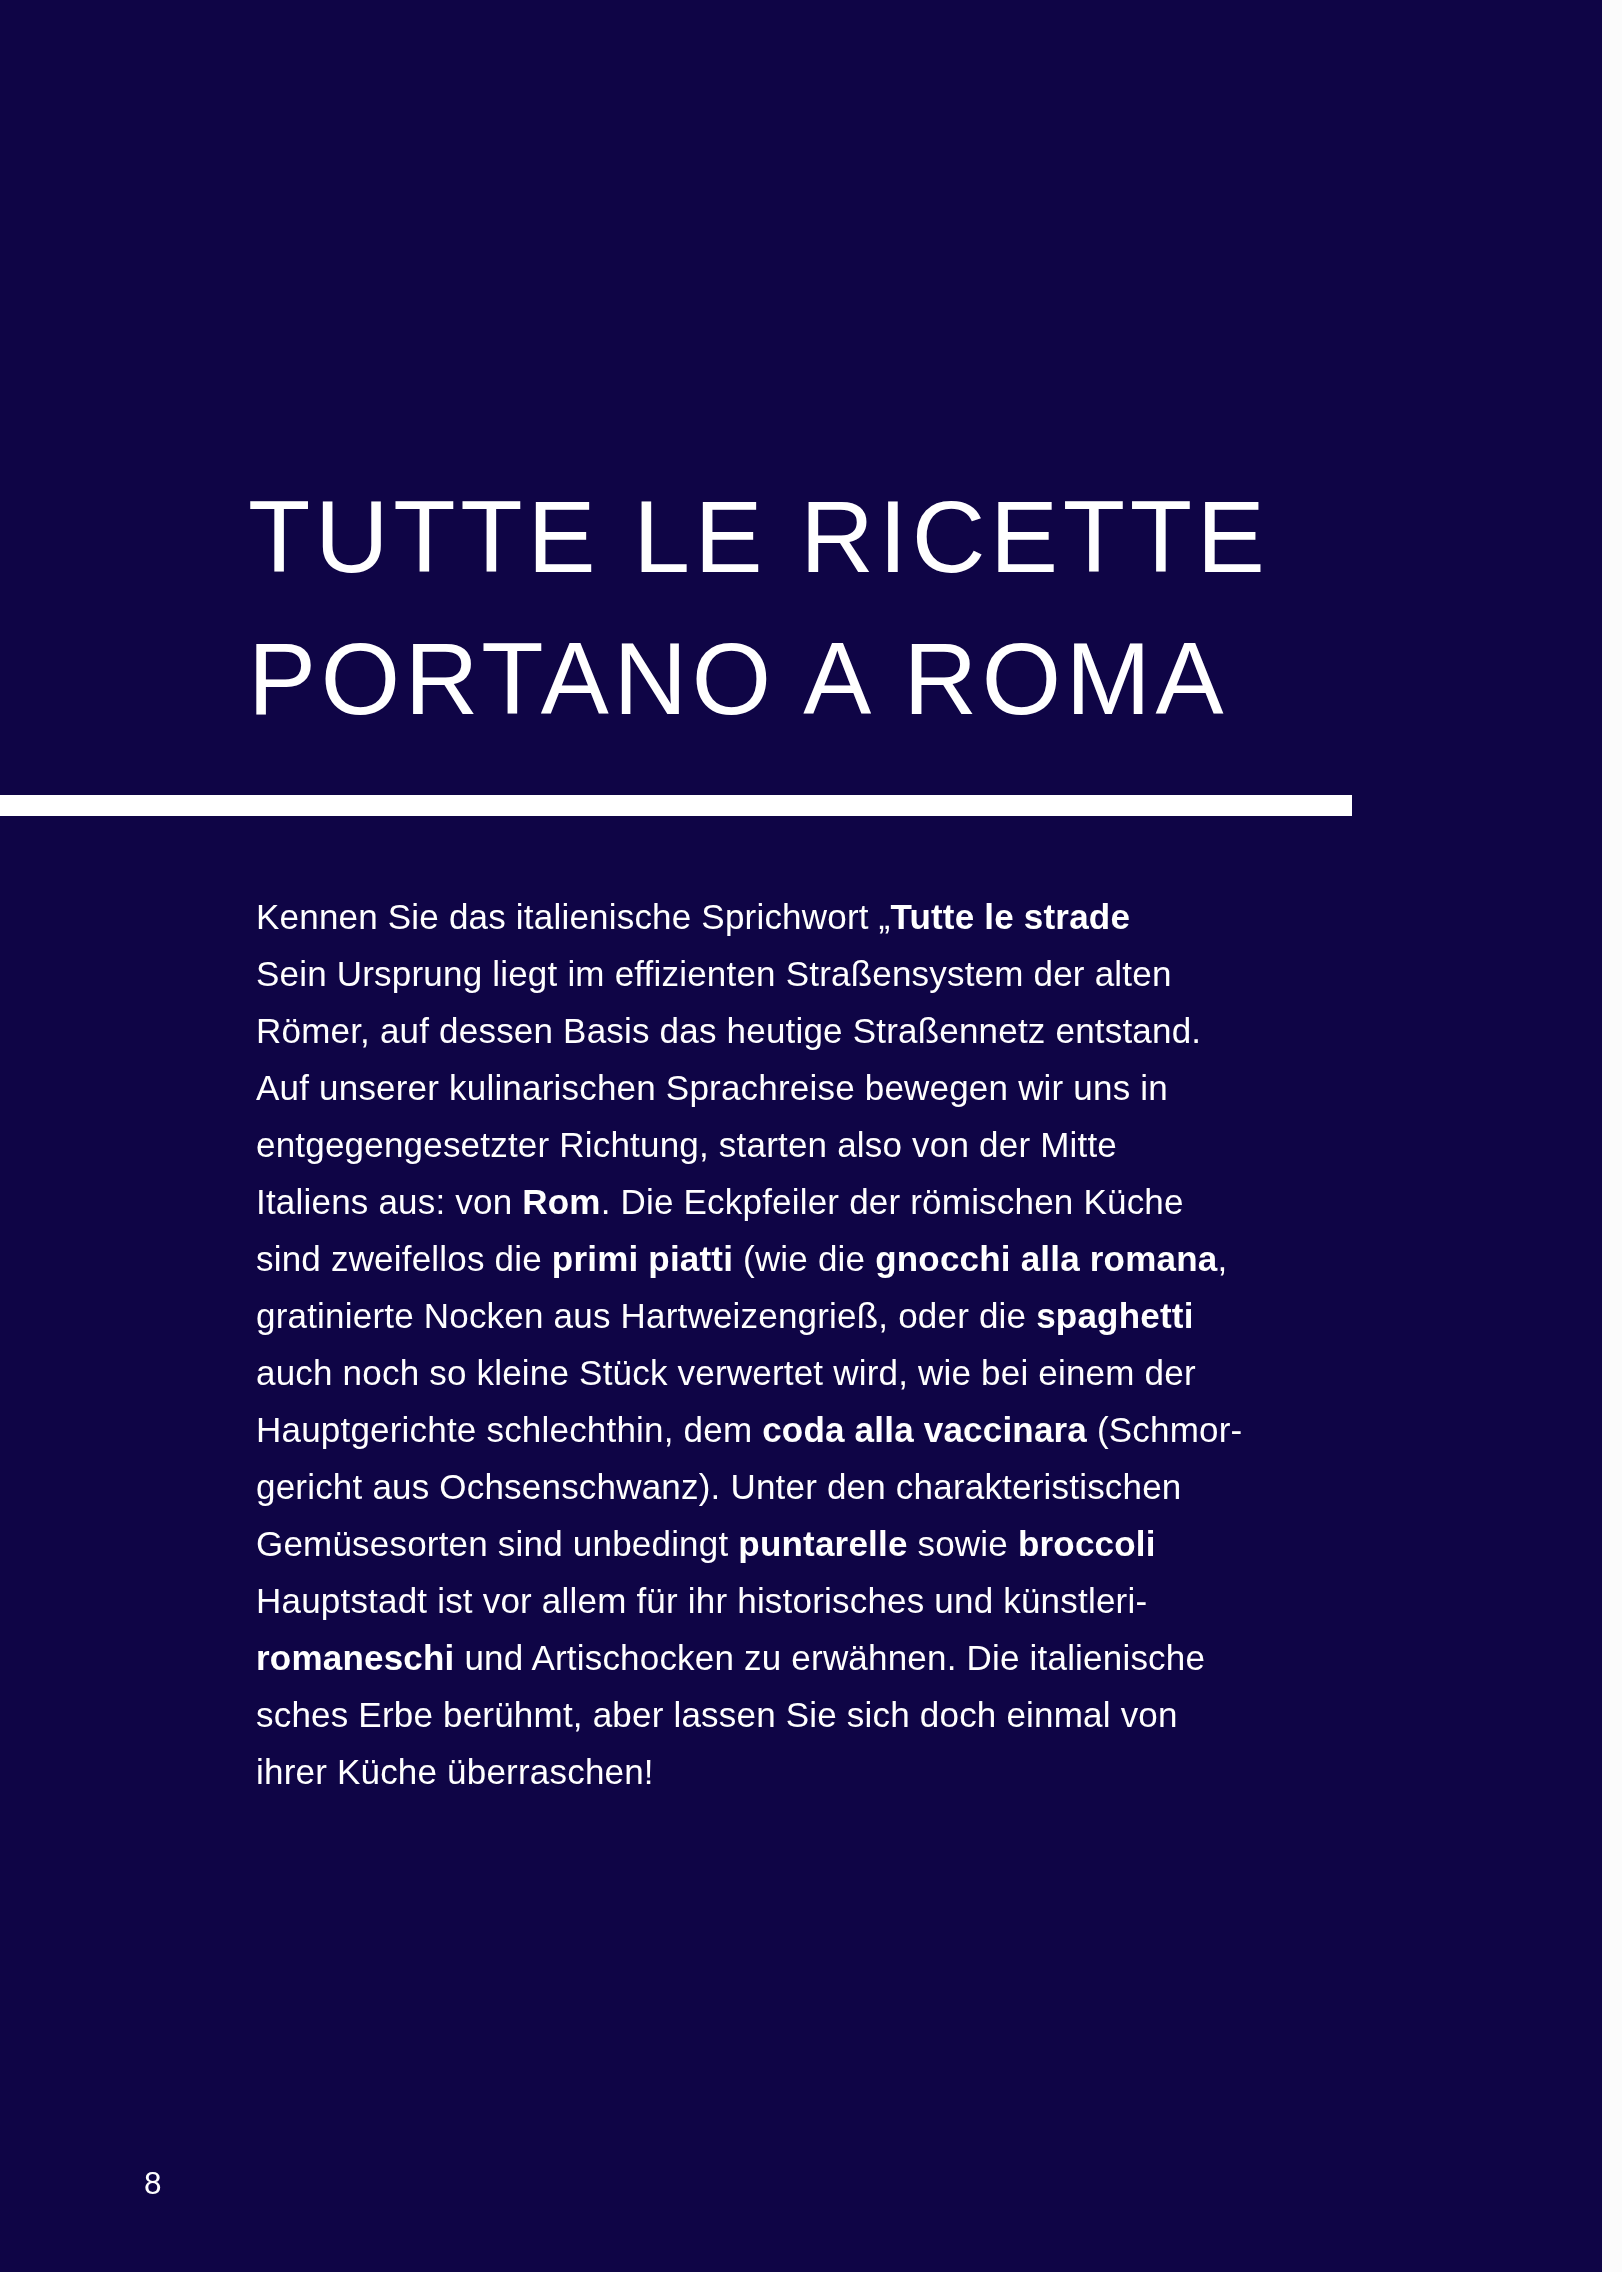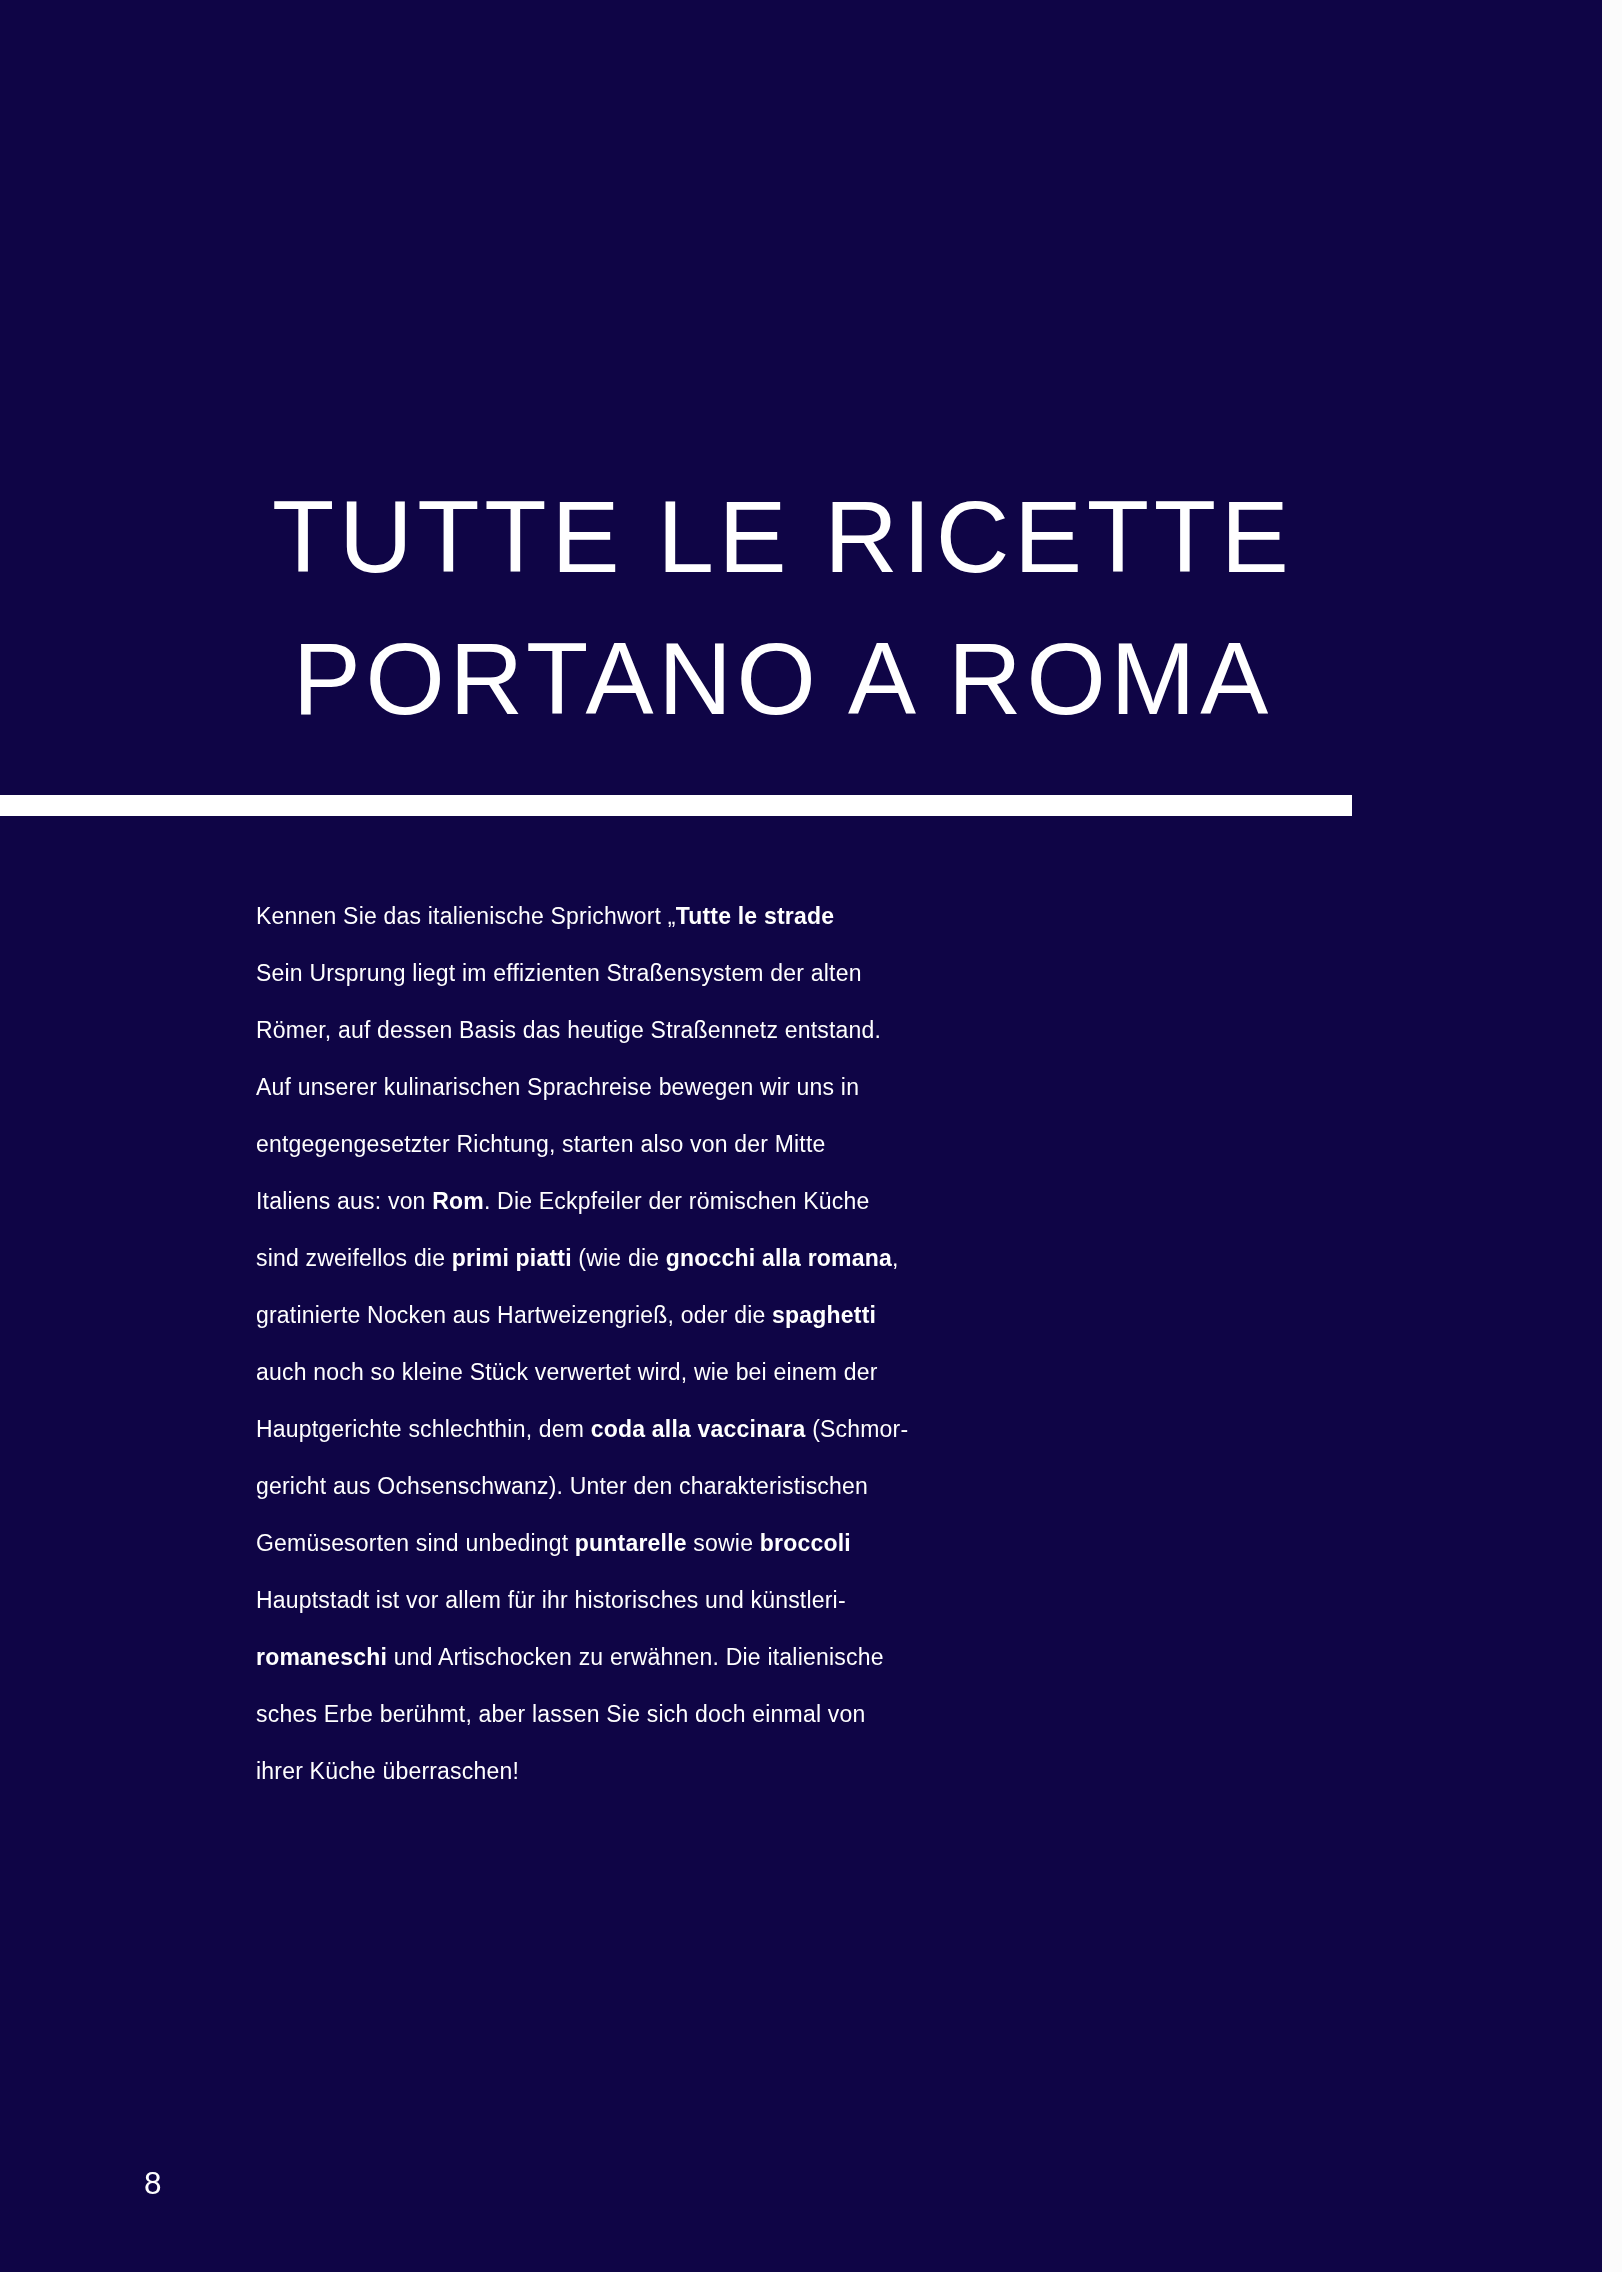--- a/index.html
+++ b/index.html
@@ -22,39 +22,38 @@
     overflow:hidden;
   }
   .edge-strip{
     position:absolute;
     top:0;right:0;
     width:20.5px;height:2273px;
     background:var(--edge);
   }
   .title{
     position:absolute;
-    left:272px;top:466px;
+    left:248px;top:466px;
     font-size:102px;
     font-weight:200;
     letter-spacing:4.7px;
     line-height:142px;
     white-space:nowrap;
-    text-align:center;
   }
   .divider{
     position:absolute;
     left:0;top:795px;
     width:1352px;height:20.5px;
     background:var(--fg);
   }
   .body-paragraph{
     position:absolute;
     left:256px;top:888px;
     width:1165px;
-    font-size:23px;
+    font-size:35px;
     font-weight:300;
     letter-spacing:0.2px;
   }
   .body-paragraph .line{
     height:57px;
     line-height:57px;
     white-space:nowrap;
   }
   .body-paragraph .bold{
     font-weight:700;

